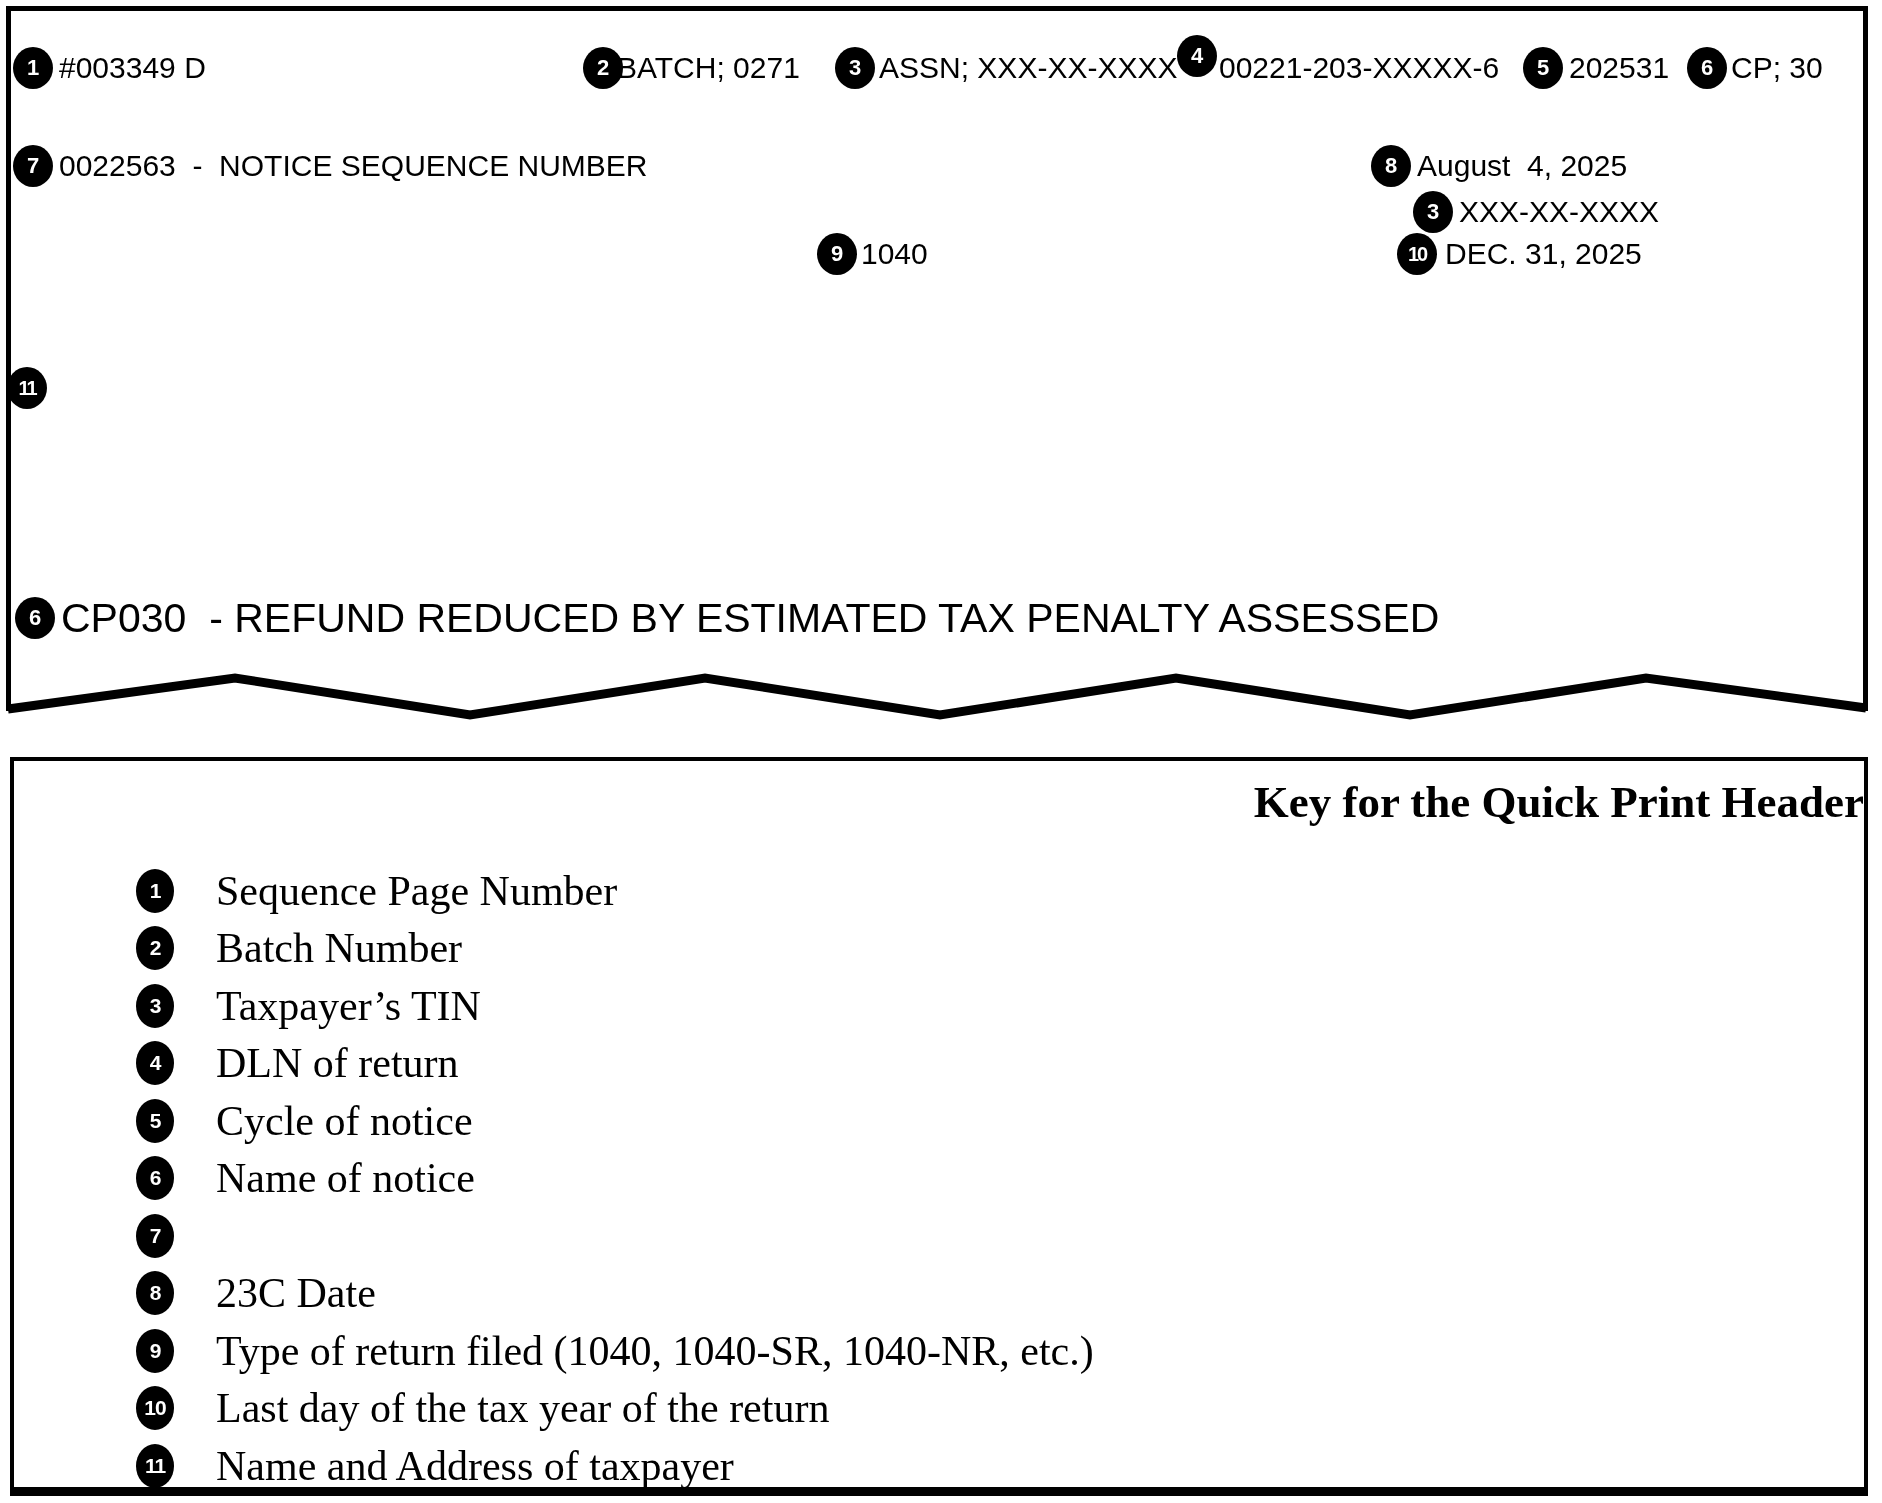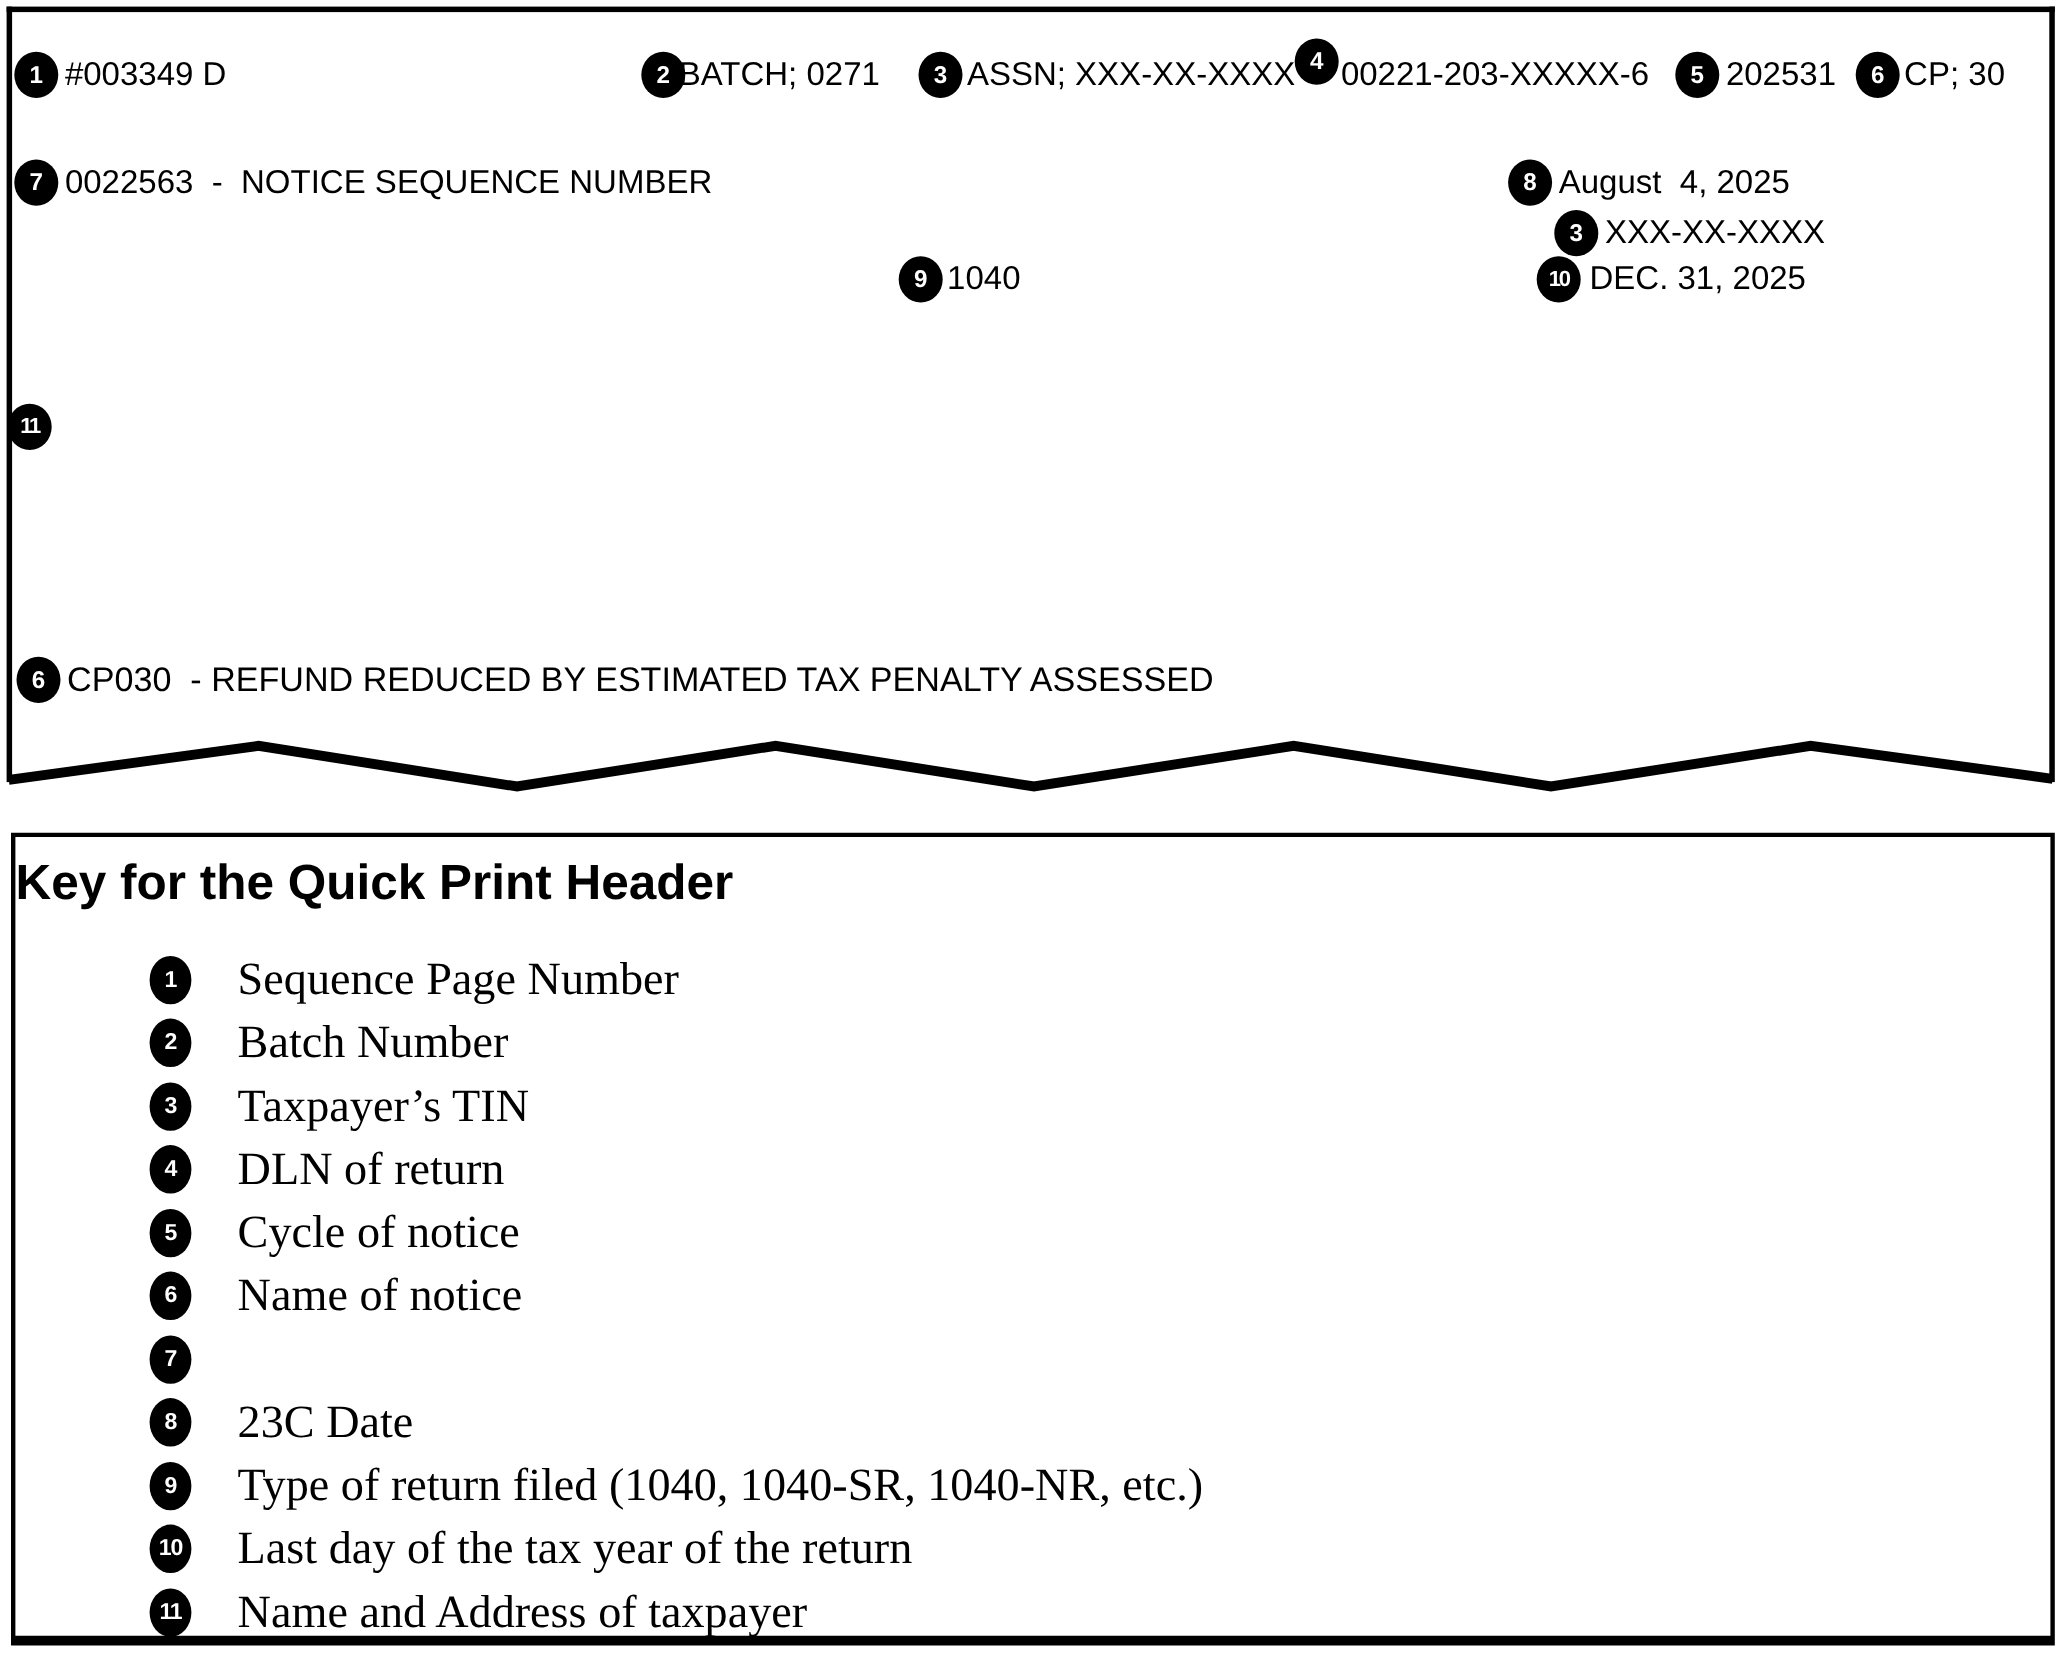--- a/index.html
+++ b/index.html
@@ -17,22 +17,22 @@
   .badge{position:absolute;width:40px;height:42px;border-radius:50%;background:#000;color:#fff;
          display:flex;align-items:center;justify-content:center;
          font:700 22px "Liberation Sans",sans-serif;}
   .b2d{font-size:20px;letter-spacing:-2px;}
 
   .tear{position:absolute;left:0;top:640px;width:1882px;height:90px;}
 
   
   .key-box{position:absolute;left:10px;top:757px;width:1858px;height:739px;
            border:4px solid #000;border-bottom:9px solid #000;box-sizing:border-box;background:#fff;}
-  .key-title{position:absolute;left:0;right:0;top:15px;text-align:left;
-             font-family:Liberation Sans, sans-serif;font-weight:700;font-size:45px;}
+  .key-title{position:absolute;left:0;right:0;top:15px;text-align:right;
+             font-family:Liberation Serif, serif;font-weight:700;font-size:45px;}
   .key-list{position:absolute;left:122px;top:101px;}
   .key-row{height:57.5px;display:flex;align-items:center;}
   .key-badge{width:38px;height:44px;border-radius:50%;background:#000;color:#fff;flex:0 0 auto;
              display:flex;align-items:center;justify-content:center;
              font:700 21px "Liberation Sans",sans-serif;letter-spacing:-1px;margin-right:42px;}
   .key-label{font-family:"Liberation Serif",serif;font-size:42px;white-space:pre;color:#000;}
 </style>
 </head>
 <body>
 
@@ -67,21 +67,21 @@
 
   <span class="badge" style="left:806px;top:222px">9</span>
   <span class="htext" style="left:850px;top:226px">1040</span>
 
   <span class="badge b2d" style="left:1386px;top:222px">10</span>
   <span class="htext" style="left:1434px;top:226px">DEC. 31, 2025</span>
 
   <span class="badge b2d" style="left:-4px;top:356px">11</span>
 
   <span class="badge" style="left:4px;top:586px">6</span>
-  <span class="htext" style="left:50px;top:590px;font-size:31px">CP030  - REFUND REDUCED BY ESTIMATED TAX PENALTY ASSESSED</span>
+  <span class="htext" style="left:50px;top:590px;font-size:41px">CP030  - REFUND REDUCED BY ESTIMATED TAX PENALTY ASSESSED</span>
 </div>
 
 <svg class="tear" viewBox="0 0 1882 90" aria-hidden="true">
   <polyline points="8,69 235,38 470,75 705,38 940,75 1176,38 1410,75 1646,38 1866,68" fill="none" stroke="#000" stroke-width="9"></polyline>
 </svg>
 
 <div class="key-box">
   <div class="key-title">Key for the Quick Print Header</div>
 
   <div class="key-list">

